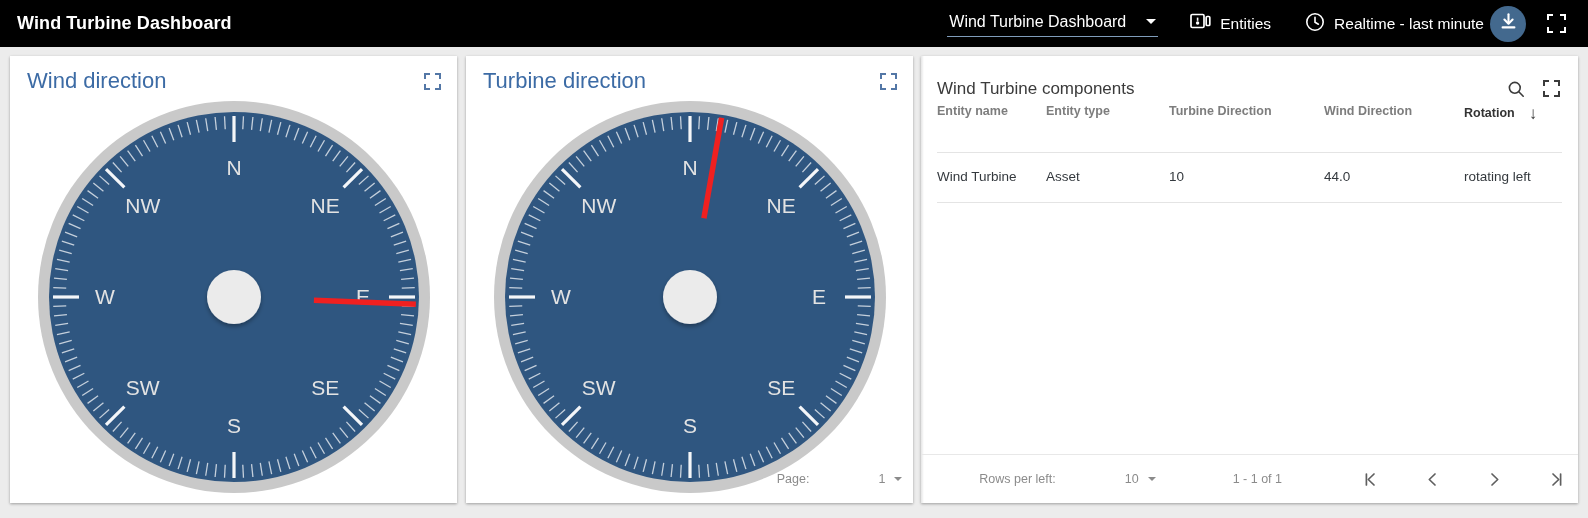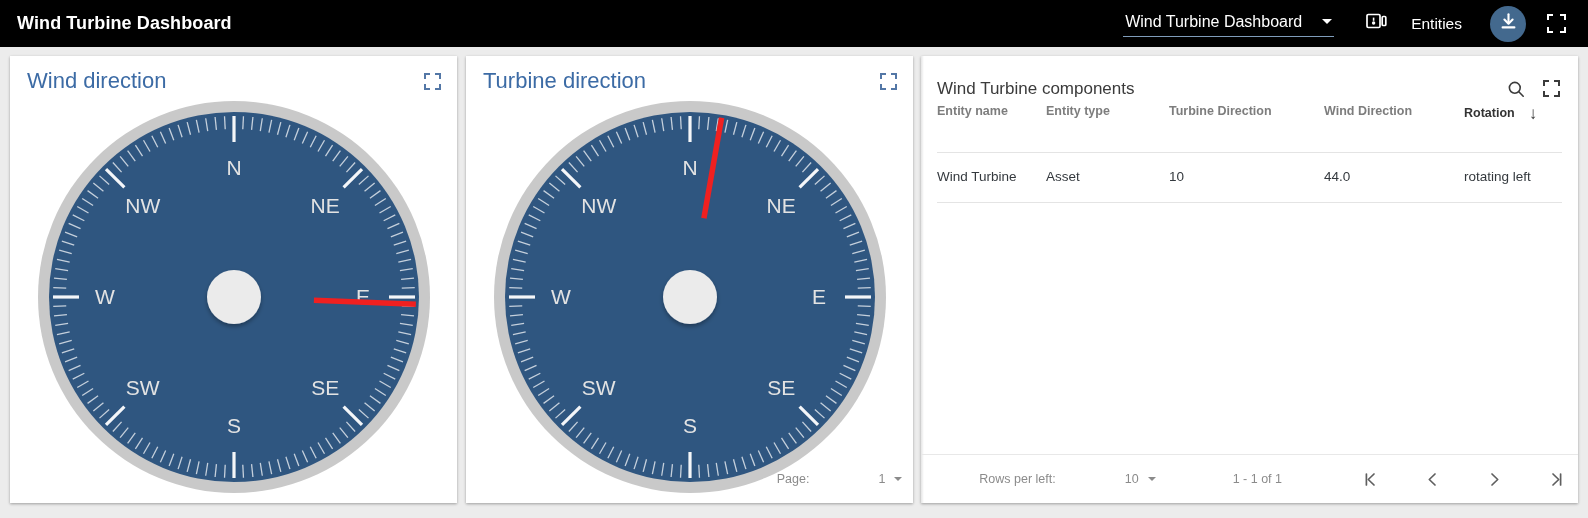--- a/index.html
+++ b/index.html
@@ -52,21 +52,21 @@
   .caret-down {
     width: 0; height: 0;
     border-left: 5px solid transparent;
     border-right: 5px solid transparent;
     border-top: 5px solid #ffffff;
     margin-bottom: 1px;
   }
   .tb-btn {
     display: flex;
     align-items: center;
-    gap: 24px;
+    gap: 9px;
     color: #ffffff;
     font-size: 15.5px;
     white-space: nowrap;
     cursor: pointer;
     padding: 4px 6px;
   }
   .tb-btn.gap-right { margin-right: 22px; }
   .icon-btn {
     width: 36px; height: 36px;
     display: flex; align-items: center; justify-content: center;
@@ -222,20 +222,29 @@
         <svg width="21" height="17" viewBox="0 0 21 17" fill="none">
           <rect x="1" y="1.5" width="13" height="13" rx="1.3" stroke="#ffffff" stroke-width="1.7"></rect>
           <circle cx="7.6" cy="10" r="1.7" fill="#ffffff"></circle>
           <rect x="6.8" y="4.6" width="1.6" height="3.2" fill="#ffffff"></rect>
           <rect x="16.2" y="3.5" width="3.6" height="9" rx="1" stroke="#ffffff" stroke-width="1.7"></rect>
         </svg>
       </span>
       <span>Entities</span>
     </div>
 
+    <div class="tb-btn">
+      <span>
+        <svg width="20" height="20" viewBox="0 0 20 20" fill="none">
+          <circle cx="10" cy="10" r="8.2" stroke="#ffffff" stroke-width="1.6"></circle>
+          <path d="M10 5.2V10.3L13.4 12.2" stroke="#ffffff" stroke-width="1.6" stroke-linecap="round"></path>
+        </svg>
+      </span>
+      <span>Realtime - last minute</span>
+    </div>
 
     <div class="icon-btn highlight">
       <span>
         <svg width="19" height="19" viewBox="0 0 19 19" fill="none">
           <path d="M9.5 2.2V10.8" stroke="#ffffff" stroke-width="2.1" stroke-linecap="round"></path>
           <path d="M5.4 7.6L9.5 11.7L13.6 7.6" stroke="#ffffff" stroke-width="2.1" stroke-linecap="round" stroke-linejoin="round"></path>
           <path d="M3.6 15.4H15.4" stroke="#ffffff" stroke-width="2.1" stroke-linecap="round"></path>
         </svg>
       </span>
     </div>

